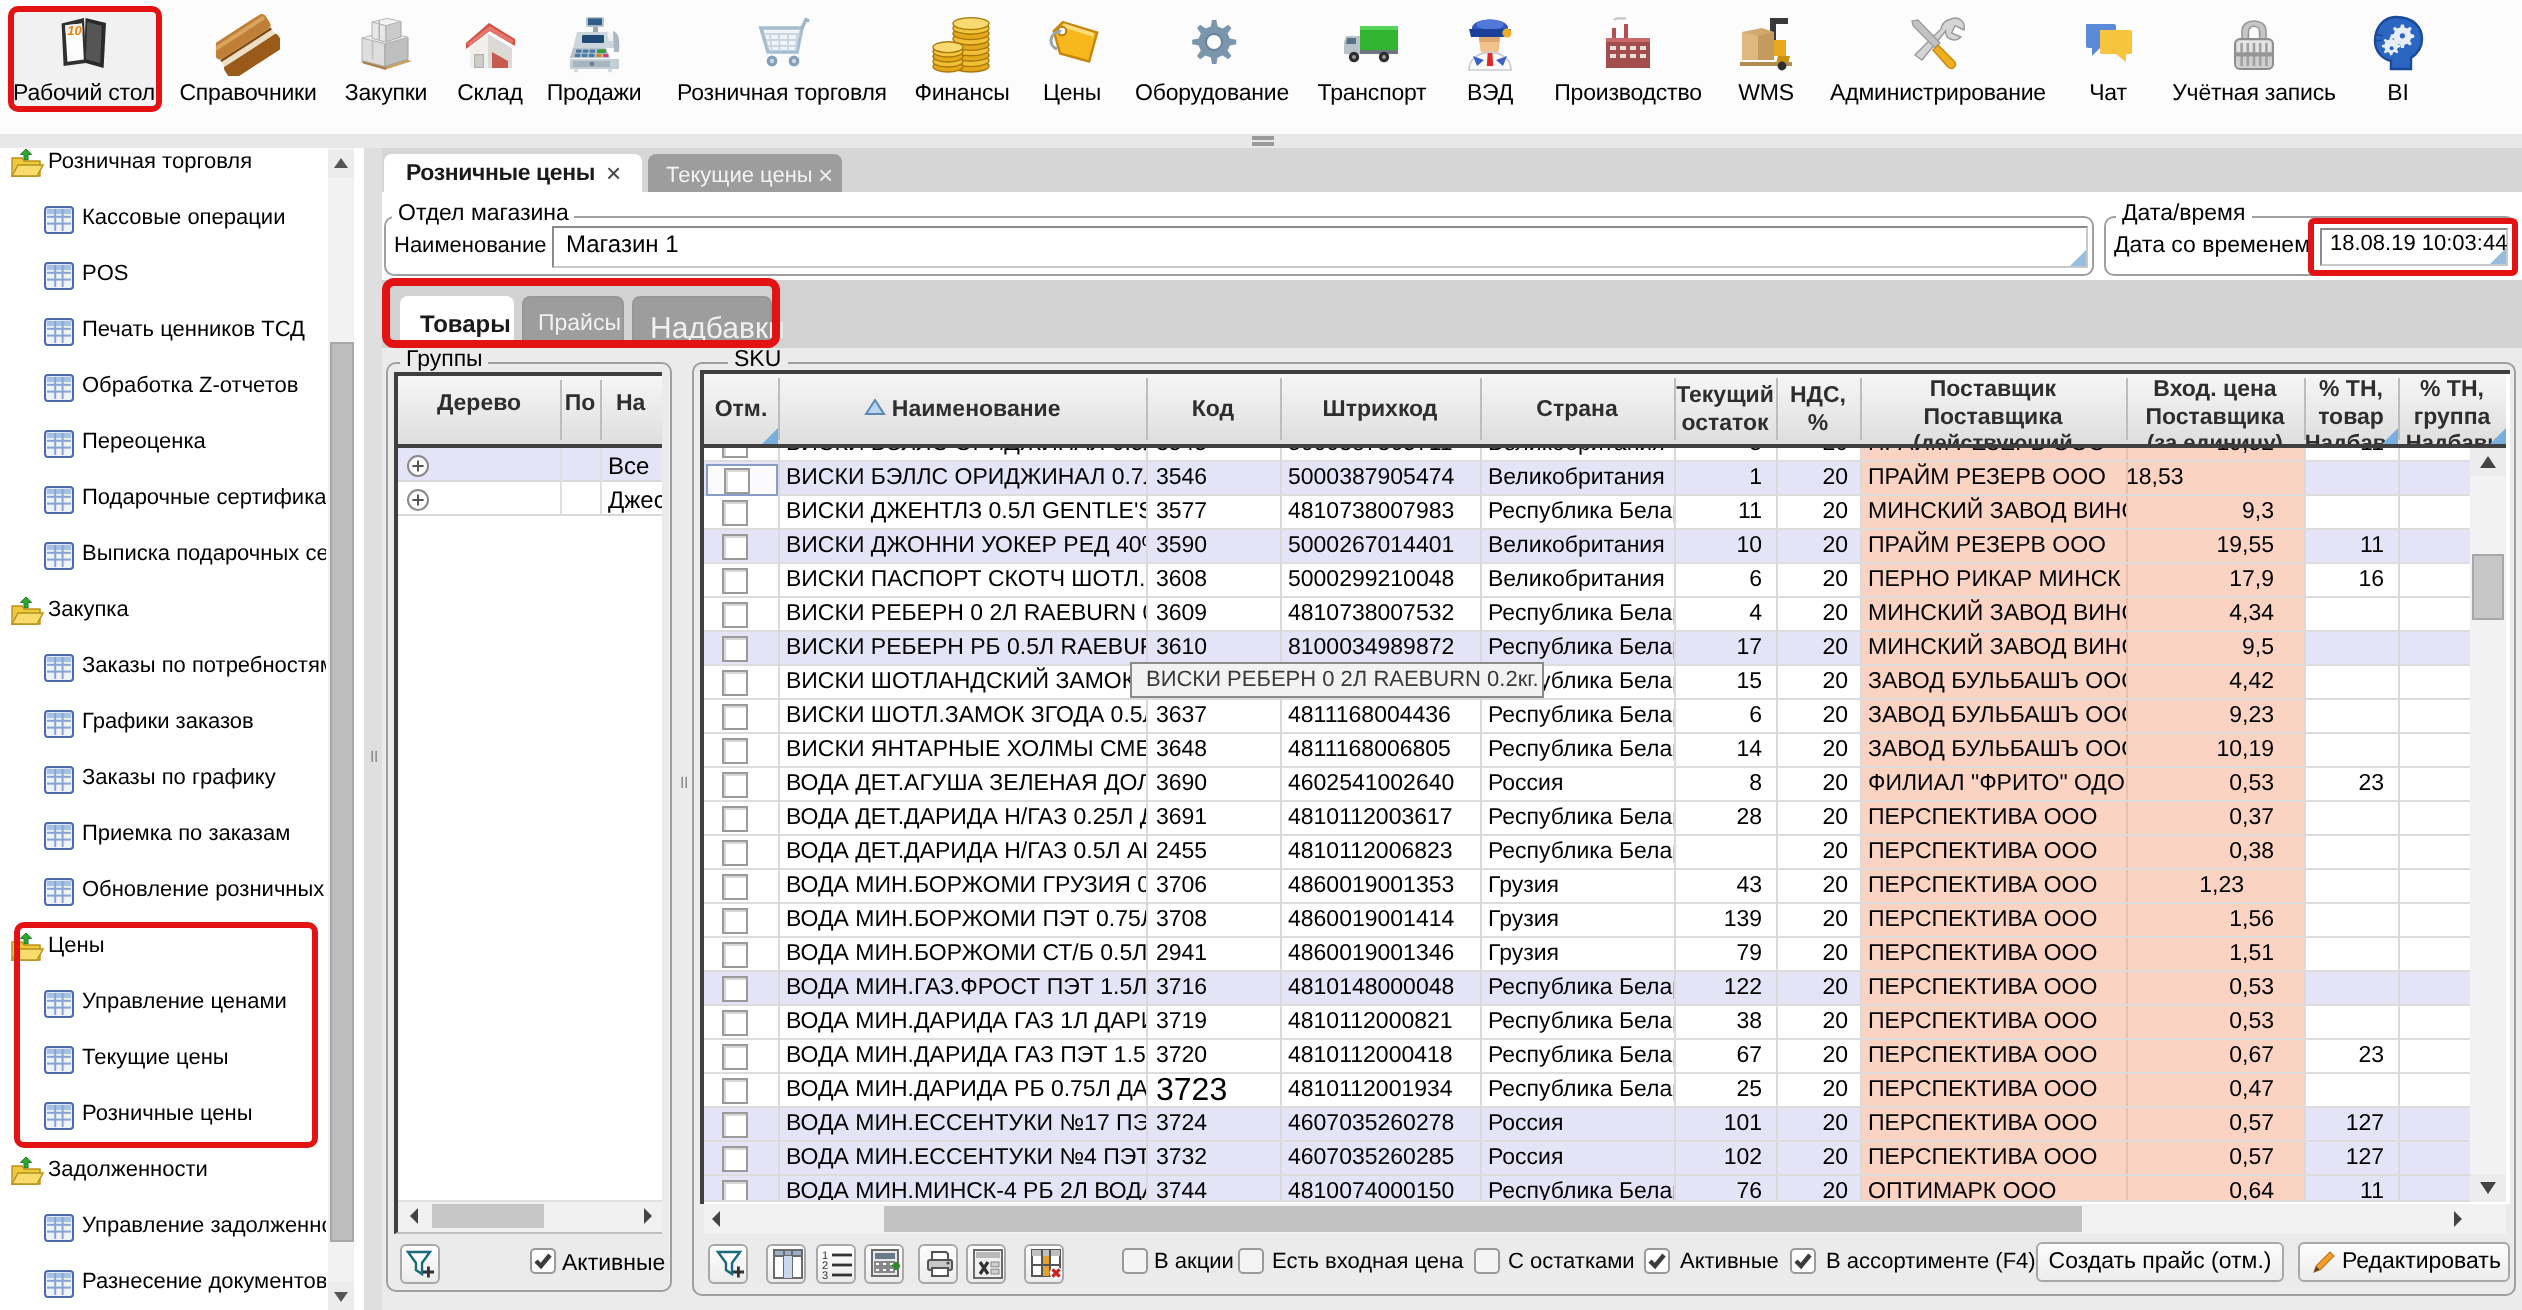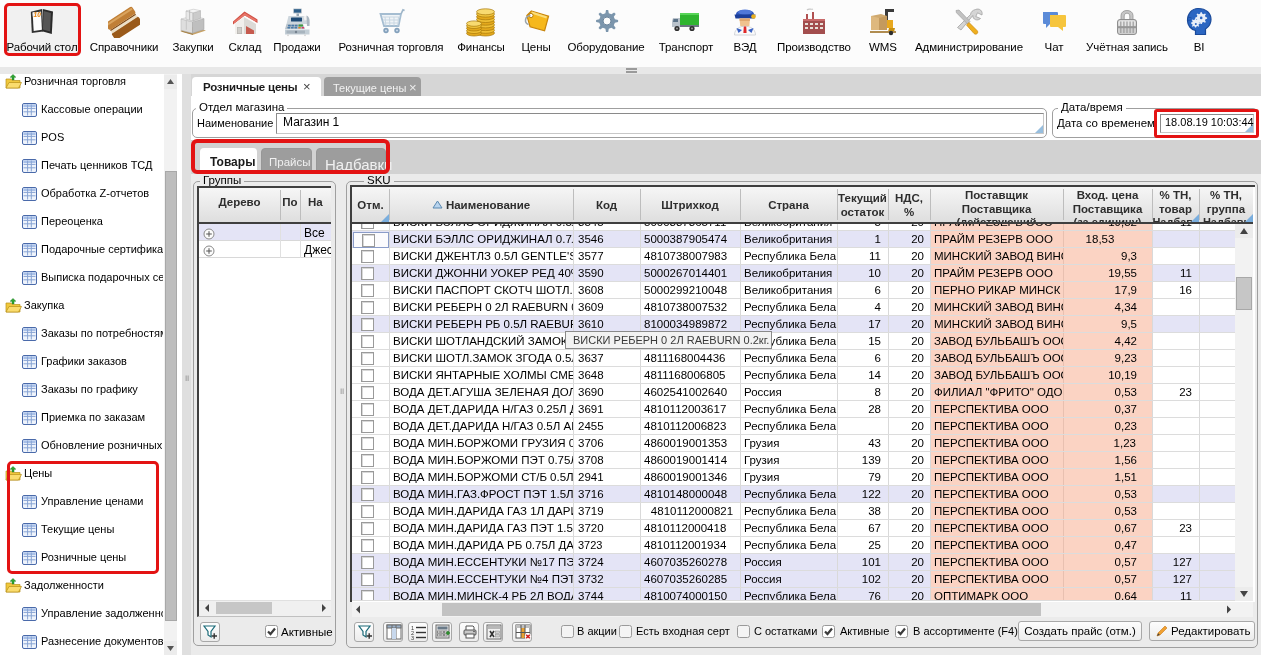--- a/index.html
+++ b/index.html
@@ -595,21 +595,21 @@
     <div style="position:absolute;left:578px;top:0;width:222px;height:17px;background:#fbd3c3;"></div>
     <div style="position:absolute;left:800px;top:0;width:101px;height:17px;background:#e4e4f6;"></div>
     <div style="position:absolute;left:9px;top:2px;width:13px;height:13px;background:#fff;border:1px solid #9a9a9a;box-shadow:inset 1px 1px 0 #d8d8d8;"></div>
     <div style="position:absolute;left:37px;top:0px;width:184px;height:17px;line-height:17px;font-size:11.5px;overflow:hidden;white-space:nowrap;text-align:left;padding-left:4px;">ВИСКИ БЭЛЛС ОРИДЖИНАЛ 0.7Л Б</div>
     <div style="position:absolute;left:221px;top:0px;width:67px;height:17px;line-height:17px;font-size:11.5px;overflow:hidden;white-space:nowrap;text-align:left;padding-left:5px;">3546</div>
     <div style="position:absolute;left:288px;top:0px;width:100px;height:17px;line-height:17px;font-size:11.5px;overflow:hidden;white-space:nowrap;text-align:left;padding-left:4px;">5000387905474</div>
     <div style="position:absolute;left:388px;top:0px;width:97px;height:17px;line-height:17px;font-size:11.5px;overflow:hidden;white-space:nowrap;text-align:left;padding-left:4px;">Великобритания</div>
     <div style="position:absolute;left:485px;top:0px;width:51px;height:17px;line-height:17px;font-size:11.5px;overflow:hidden;white-space:nowrap;text-align:right;padding-right:7px;">1</div>
     <div style="position:absolute;left:536px;top:0px;width:42px;height:17px;line-height:17px;font-size:11.5px;overflow:hidden;white-space:nowrap;text-align:right;padding-right:6px;">20</div>
     <div style="position:absolute;left:578px;top:0px;width:133px;height:17px;line-height:17px;font-size:11.5px;overflow:hidden;white-space:nowrap;text-align:left;padding-left:4px;">ПРАЙМ РЕЗЕРВ ООО</div>
-    <div style="position:absolute;left:711px;top:0px;width:89px;height:17px;line-height:17px;font-size:11.5px;overflow:hidden;white-space:nowrap;text-align:center;padding-right:15px;">18,53</div>
+    <div style="position:absolute;left:711px;top:0px;width:89px;height:17px;line-height:17px;font-size:11.5px;overflow:hidden;white-space:nowrap;text-align:left;padding-right:15px;">18,53</div>
     <div style="position:absolute;left:800px;top:0px;width:47px;height:17px;line-height:17px;font-size:11.5px;overflow:hidden;white-space:nowrap;text-align:right;padding-right:7px;"></div>
     <div style="position:absolute;left:847px;top:0px;width:54px;height:17px;line-height:17px;font-size:11.5px;overflow:hidden;white-space:nowrap;text-align:right;padding-right:7px;"></div>
     <div style="position:absolute;left:37px;top:0;width:1px;height:17px;background:#d9d9d9;"></div>
     <div style="position:absolute;left:221px;top:0;width:1px;height:17px;background:#d9d9d9;"></div>
     <div style="position:absolute;left:288px;top:0;width:1px;height:17px;background:#d9d9d9;"></div>
     <div style="position:absolute;left:388px;top:0;width:1px;height:17px;background:#d9d9d9;"></div>
     <div style="position:absolute;left:485px;top:0;width:1px;height:17px;background:#d9d9d9;"></div>
     <div style="position:absolute;left:536px;top:0;width:1px;height:17px;background:#d9d9d9;"></div>
     <div style="position:absolute;left:578px;top:0;width:1px;height:17px;background:#d9d9d9;"></div>
     <div style="position:absolute;left:711px;top:0;width:1px;height:17px;background:#e8c0b0;"></div>
@@ -892,21 +892,21 @@
     <div style="position:absolute;left:578px;top:0;width:222px;height:17px;background:#fbd3c3;"></div>
     <div style="position:absolute;left:800px;top:0;width:101px;height:17px;background:#fff;"></div>
     <div style="position:absolute;left:9px;top:2px;width:13px;height:13px;background:#fff;border:1px solid #9a9a9a;box-shadow:inset 1px 1px 0 #d8d8d8;"></div>
     <div style="position:absolute;left:37px;top:0px;width:184px;height:17px;line-height:17px;font-size:11.5px;overflow:hidden;white-space:nowrap;text-align:left;padding-left:4px;">ВОДА ДЕТ.ДАРИДА Н/ГАЗ 0.5Л АКВ</div>
     <div style="position:absolute;left:221px;top:0px;width:67px;height:17px;line-height:17px;font-size:11.5px;overflow:hidden;white-space:nowrap;text-align:left;padding-left:5px;">2455</div>
     <div style="position:absolute;left:288px;top:0px;width:100px;height:17px;line-height:17px;font-size:11.5px;overflow:hidden;white-space:nowrap;text-align:left;padding-left:4px;">4810112006823</div>
     <div style="position:absolute;left:388px;top:0px;width:97px;height:17px;line-height:17px;font-size:11.5px;overflow:hidden;white-space:nowrap;text-align:left;padding-left:4px;">Республика Белар</div>
     <div style="position:absolute;left:485px;top:0px;width:51px;height:17px;line-height:17px;font-size:11.5px;overflow:hidden;white-space:nowrap;text-align:right;padding-right:7px;"></div>
     <div style="position:absolute;left:536px;top:0px;width:42px;height:17px;line-height:17px;font-size:11.5px;overflow:hidden;white-space:nowrap;text-align:right;padding-right:6px;">20</div>
     <div style="position:absolute;left:578px;top:0px;width:133px;height:17px;line-height:17px;font-size:11.5px;overflow:hidden;white-space:nowrap;text-align:left;padding-left:4px;">ПЕРСПЕКТИВА ООО</div>
-    <div style="position:absolute;left:711px;top:0px;width:89px;height:17px;line-height:17px;font-size:11.5px;overflow:hidden;white-space:nowrap;text-align:right;padding-right:15px;">0,23</div>
+    <div style="position:absolute;left:711px;top:0px;width:89px;height:17px;line-height:17px;font-size:11.5px;overflow:hidden;white-space:nowrap;text-align:right;padding-right:15px;">0,38</div>
     <div style="position:absolute;left:800px;top:0px;width:47px;height:17px;line-height:17px;font-size:11.5px;overflow:hidden;white-space:nowrap;text-align:right;padding-right:7px;"></div>
     <div style="position:absolute;left:847px;top:0px;width:54px;height:17px;line-height:17px;font-size:11.5px;overflow:hidden;white-space:nowrap;text-align:right;padding-right:7px;"></div>
     <div style="position:absolute;left:37px;top:0;width:1px;height:17px;background:#d9d9d9;"></div>
     <div style="position:absolute;left:221px;top:0;width:1px;height:17px;background:#d9d9d9;"></div>
     <div style="position:absolute;left:288px;top:0;width:1px;height:17px;background:#d9d9d9;"></div>
     <div style="position:absolute;left:388px;top:0;width:1px;height:17px;background:#d9d9d9;"></div>
     <div style="position:absolute;left:485px;top:0;width:1px;height:17px;background:#d9d9d9;"></div>
     <div style="position:absolute;left:536px;top:0;width:1px;height:17px;background:#d9d9d9;"></div>
     <div style="position:absolute;left:578px;top:0;width:1px;height:17px;background:#d9d9d9;"></div>
     <div style="position:absolute;left:711px;top:0;width:1px;height:17px;background:#e8c0b0;"></div>
@@ -919,21 +919,21 @@
     <div style="position:absolute;left:578px;top:0;width:222px;height:17px;background:#fbd3c3;"></div>
     <div style="position:absolute;left:800px;top:0;width:101px;height:17px;background:#fff;"></div>
     <div style="position:absolute;left:9px;top:2px;width:13px;height:13px;background:#fff;border:1px solid #9a9a9a;box-shadow:inset 1px 1px 0 #d8d8d8;"></div>
     <div style="position:absolute;left:37px;top:0px;width:184px;height:17px;line-height:17px;font-size:11.5px;overflow:hidden;white-space:nowrap;text-align:left;padding-left:4px;">ВОДА МИН.БОРЖОМИ ГРУЗИЯ 0.5.</div>
     <div style="position:absolute;left:221px;top:0px;width:67px;height:17px;line-height:17px;font-size:11.5px;overflow:hidden;white-space:nowrap;text-align:left;padding-left:5px;">3706</div>
     <div style="position:absolute;left:288px;top:0px;width:100px;height:17px;line-height:17px;font-size:11.5px;overflow:hidden;white-space:nowrap;text-align:left;padding-left:4px;">4860019001353</div>
     <div style="position:absolute;left:388px;top:0px;width:97px;height:17px;line-height:17px;font-size:11.5px;overflow:hidden;white-space:nowrap;text-align:left;padding-left:4px;">Грузия</div>
     <div style="position:absolute;left:485px;top:0px;width:51px;height:17px;line-height:17px;font-size:11.5px;overflow:hidden;white-space:nowrap;text-align:right;padding-right:7px;">43</div>
     <div style="position:absolute;left:536px;top:0px;width:42px;height:17px;line-height:17px;font-size:11.5px;overflow:hidden;white-space:nowrap;text-align:right;padding-right:6px;">20</div>
     <div style="position:absolute;left:578px;top:0px;width:133px;height:17px;line-height:17px;font-size:11.5px;overflow:hidden;white-space:nowrap;text-align:left;padding-left:4px;">ПЕРСПЕКТИВА ООО</div>
-    <div style="position:absolute;left:711px;top:0px;width:89px;height:17px;line-height:17px;font-size:11.5px;overflow:hidden;white-space:nowrap;text-align:right;padding-right:16px;">1,23</div>
+    <div style="position:absolute;left:711px;top:0px;width:89px;height:17px;line-height:17px;font-size:11.5px;overflow:hidden;white-space:nowrap;text-align:right;padding-right:30px;">1,23</div>
     <div style="position:absolute;left:800px;top:0px;width:47px;height:17px;line-height:17px;font-size:11.5px;overflow:hidden;white-space:nowrap;text-align:right;padding-right:7px;"></div>
     <div style="position:absolute;left:847px;top:0px;width:54px;height:17px;line-height:17px;font-size:11.5px;overflow:hidden;white-space:nowrap;text-align:right;padding-right:7px;"></div>
     <div style="position:absolute;left:37px;top:0;width:1px;height:17px;background:#d9d9d9;"></div>
     <div style="position:absolute;left:221px;top:0;width:1px;height:17px;background:#d9d9d9;"></div>
     <div style="position:absolute;left:288px;top:0;width:1px;height:17px;background:#d9d9d9;"></div>
     <div style="position:absolute;left:388px;top:0;width:1px;height:17px;background:#d9d9d9;"></div>
     <div style="position:absolute;left:485px;top:0;width:1px;height:17px;background:#d9d9d9;"></div>
     <div style="position:absolute;left:536px;top:0;width:1px;height:17px;background:#d9d9d9;"></div>
     <div style="position:absolute;left:578px;top:0;width:1px;height:17px;background:#d9d9d9;"></div>
     <div style="position:absolute;left:711px;top:0;width:1px;height:17px;background:#e8c0b0;"></div>
@@ -1022,21 +1022,21 @@
     <div style="position:absolute;left:847px;top:0;width:1px;height:17px;background:#d9d9d9;"></div>
     <div style="position:absolute;left:0;bottom:0;width:901px;height:1px;background:#dcdcdc;"></div>
   </div>
 <div class="ab" style="left:352px;top:503px;width:901px;height:17px;overflow:hidden;">
     <div style="position:absolute;left:0;top:0;width:578px;height:17px;background:#fff;"></div>
     <div style="position:absolute;left:578px;top:0;width:222px;height:17px;background:#fbd3c3;"></div>
     <div style="position:absolute;left:800px;top:0;width:101px;height:17px;background:#fff;"></div>
     <div style="position:absolute;left:9px;top:2px;width:13px;height:13px;background:#fff;border:1px solid #9a9a9a;box-shadow:inset 1px 1px 0 #d8d8d8;"></div>
     <div style="position:absolute;left:37px;top:0px;width:184px;height:17px;line-height:17px;font-size:11.5px;overflow:hidden;white-space:nowrap;text-align:left;padding-left:4px;">ВОДА МИН.ДАРИДА ГАЗ 1Л ДАРИД</div>
     <div style="position:absolute;left:221px;top:0px;width:67px;height:17px;line-height:17px;font-size:11.5px;overflow:hidden;white-space:nowrap;text-align:left;padding-left:5px;">3719</div>
-    <div style="position:absolute;left:288px;top:0px;width:100px;height:17px;line-height:17px;font-size:11.5px;overflow:hidden;white-space:nowrap;text-align:center;padding-left:4px;">4810112000821</div>
+    <div style="position:absolute;left:288px;top:0px;width:100px;height:17px;line-height:17px;font-size:11.5px;overflow:hidden;white-space:nowrap;text-align:left;padding-left:4px;">4810112000821</div>
     <div style="position:absolute;left:388px;top:0px;width:97px;height:17px;line-height:17px;font-size:11.5px;overflow:hidden;white-space:nowrap;text-align:left;padding-left:4px;">Республика Белар</div>
     <div style="position:absolute;left:485px;top:0px;width:51px;height:17px;line-height:17px;font-size:11.5px;overflow:hidden;white-space:nowrap;text-align:right;padding-right:7px;">38</div>
     <div style="position:absolute;left:536px;top:0px;width:42px;height:17px;line-height:17px;font-size:11.5px;overflow:hidden;white-space:nowrap;text-align:right;padding-right:6px;">20</div>
     <div style="position:absolute;left:578px;top:0px;width:133px;height:17px;line-height:17px;font-size:11.5px;overflow:hidden;white-space:nowrap;text-align:left;padding-left:4px;">ПЕРСПЕКТИВА ООО</div>
     <div style="position:absolute;left:711px;top:0px;width:89px;height:17px;line-height:17px;font-size:11.5px;overflow:hidden;white-space:nowrap;text-align:right;padding-right:15px;">0,53</div>
     <div style="position:absolute;left:800px;top:0px;width:47px;height:17px;line-height:17px;font-size:11.5px;overflow:hidden;white-space:nowrap;text-align:right;padding-right:7px;"></div>
     <div style="position:absolute;left:847px;top:0px;width:54px;height:17px;line-height:17px;font-size:11.5px;overflow:hidden;white-space:nowrap;text-align:right;padding-right:7px;"></div>
     <div style="position:absolute;left:37px;top:0;width:1px;height:17px;background:#d9d9d9;"></div>
     <div style="position:absolute;left:221px;top:0;width:1px;height:17px;background:#d9d9d9;"></div>
     <div style="position:absolute;left:288px;top:0;width:1px;height:17px;background:#d9d9d9;"></div>
@@ -1075,21 +1075,21 @@
     <div style="position:absolute;left:800px;top:0;width:1px;height:17px;background:#d9d9d9;"></div>
     <div style="position:absolute;left:847px;top:0;width:1px;height:17px;background:#d9d9d9;"></div>
     <div style="position:absolute;left:0;bottom:0;width:901px;height:1px;background:#dcdcdc;"></div>
   </div>
 <div class="ab" style="left:352px;top:537px;width:901px;height:17px;overflow:hidden;">
     <div style="position:absolute;left:0;top:0;width:578px;height:17px;background:#fff;"></div>
     <div style="position:absolute;left:578px;top:0;width:222px;height:17px;background:#fbd3c3;"></div>
     <div style="position:absolute;left:800px;top:0;width:101px;height:17px;background:#fff;"></div>
     <div style="position:absolute;left:9px;top:2px;width:13px;height:13px;background:#fff;border:1px solid #9a9a9a;box-shadow:inset 1px 1px 0 #d8d8d8;"></div>
     <div style="position:absolute;left:37px;top:0px;width:184px;height:17px;line-height:17px;font-size:11.5px;overflow:hidden;white-space:nowrap;text-align:left;padding-left:4px;">ВОДА МИН.ДАРИДА РБ 0.75Л ДАРИ</div>
-    <div style="position:absolute;left:221px;top:0px;width:67px;height:17px;line-height:17px;font-size:11px;overflow:hidden;white-space:nowrap;text-align:left;padding-left:5px;">3723</div>
+    <div style="position:absolute;left:221px;top:0px;width:67px;height:17px;line-height:17px;font-size:16px;overflow:hidden;white-space:nowrap;text-align:left;padding-left:5px;">3723</div>
     <div style="position:absolute;left:288px;top:0px;width:100px;height:17px;line-height:17px;font-size:11.5px;overflow:hidden;white-space:nowrap;text-align:left;padding-left:4px;">4810112001934</div>
     <div style="position:absolute;left:388px;top:0px;width:97px;height:17px;line-height:17px;font-size:11.5px;overflow:hidden;white-space:nowrap;text-align:left;padding-left:4px;">Республика Белар</div>
     <div style="position:absolute;left:485px;top:0px;width:51px;height:17px;line-height:17px;font-size:11.5px;overflow:hidden;white-space:nowrap;text-align:right;padding-right:7px;">25</div>
     <div style="position:absolute;left:536px;top:0px;width:42px;height:17px;line-height:17px;font-size:11.5px;overflow:hidden;white-space:nowrap;text-align:right;padding-right:6px;">20</div>
     <div style="position:absolute;left:578px;top:0px;width:133px;height:17px;line-height:17px;font-size:11.5px;overflow:hidden;white-space:nowrap;text-align:left;padding-left:4px;">ПЕРСПЕКТИВА ООО</div>
     <div style="position:absolute;left:711px;top:0px;width:89px;height:17px;line-height:17px;font-size:11.5px;overflow:hidden;white-space:nowrap;text-align:right;padding-right:15px;">0,47</div>
     <div style="position:absolute;left:800px;top:0px;width:47px;height:17px;line-height:17px;font-size:11.5px;overflow:hidden;white-space:nowrap;text-align:right;padding-right:7px;"></div>
     <div style="position:absolute;left:847px;top:0px;width:54px;height:17px;line-height:17px;font-size:11.5px;overflow:hidden;white-space:nowrap;text-align:right;padding-right:7px;"></div>
     <div style="position:absolute;left:37px;top:0;width:1px;height:17px;background:#d9d9d9;"></div>
     <div style="position:absolute;left:221px;top:0;width:1px;height:17px;background:#d9d9d9;"></div>
@@ -1275,21 +1275,21 @@
         <path d="M11.2 10.7 L14.8 14.3 M14.8 10.7 L11.2 14.3" stroke="#d02020" stroke-width="1.6"></path>
       </svg></div>
   </div>
 <div class="ab" style="left:561px;top:624px;"><svg width="13" height="13" viewBox="0 0 13 13">
       <rect x="0.5" y="0.5" width="12" height="12" rx="2" fill="#f4f4f4" stroke="#9a9a9a"></rect>
     </svg></div>
 <div class="ab" style="left:577px;top:625px;font-size:11px;white-space:nowrap;">В акции</div>
 <div class="ab" style="left:619px;top:624px;"><svg width="13" height="13" viewBox="0 0 13 13">
       <rect x="0.5" y="0.5" width="12" height="12" rx="2" fill="#f4f4f4" stroke="#9a9a9a"></rect>
     </svg></div>
-<div class="ab" style="left:636px;top:625px;font-size:11px;white-space:nowrap;">Есть входная серт</div>
+<div class="ab" style="left:636px;top:625px;font-size:11px;white-space:nowrap;">Есть входная цена</div>
 <div class="ab" style="left:737px;top:624px;"><svg width="13" height="13" viewBox="0 0 13 13">
       <rect x="0.5" y="0.5" width="12" height="12" rx="2" fill="#f4f4f4" stroke="#9a9a9a"></rect>
     </svg></div>
 <div class="ab" style="left:754px;top:625px;font-size:11px;white-space:nowrap;">С остатками</div>
 <div class="ab" style="left:822px;top:624px;"><svg width="13" height="13" viewBox="0 0 13 13">
       <rect x="0.5" y="0.5" width="12" height="12" rx="2" fill="#fff" stroke="#9a9a9a"></rect>
       <path d="M3 6.5 L5.5 9 L10 3.5" stroke="#3c3c3c" stroke-width="2.2" fill="none"></path>
     </svg></div>
 <div class="ab" style="left:840px;top:625px;font-size:11px;white-space:nowrap;">Активные</div>
 <div class="ab" style="left:895px;top:624px;"><svg width="13" height="13" viewBox="0 0 13 13">

